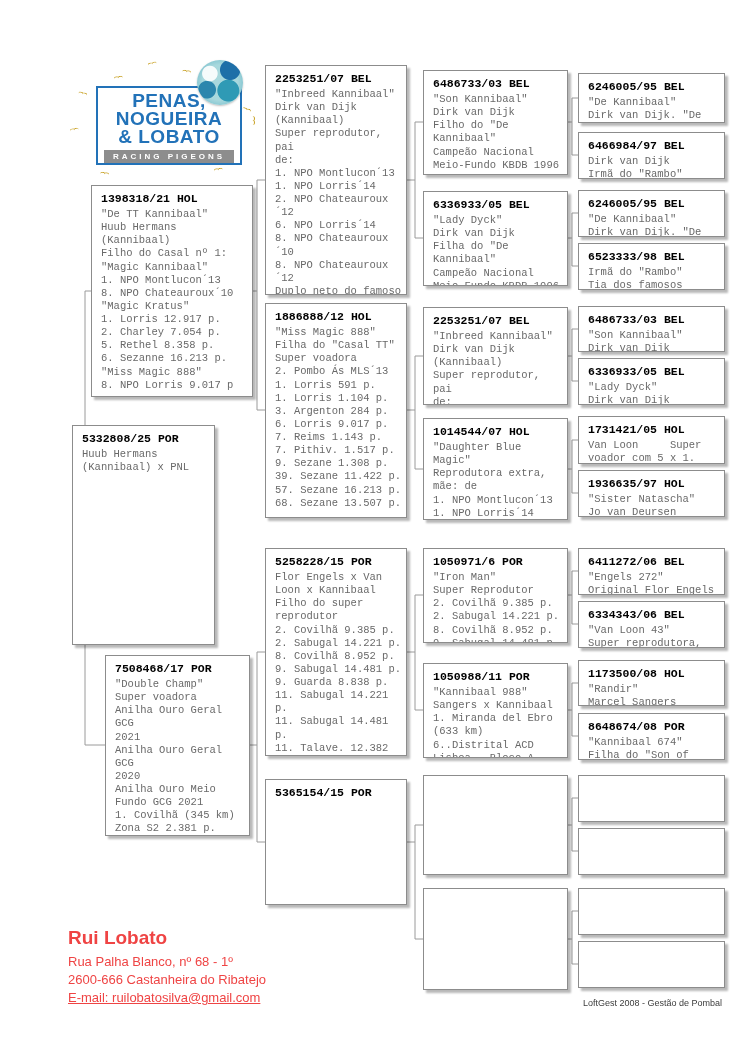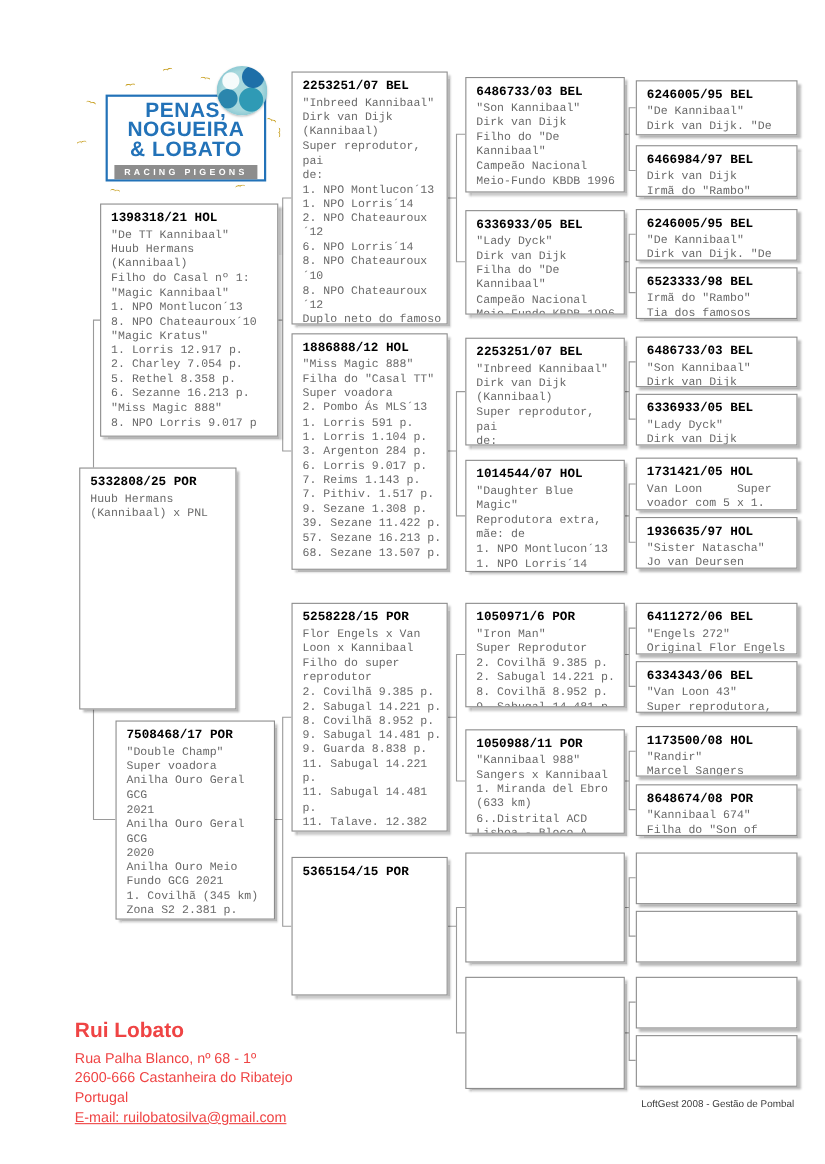--- a/index.html
+++ b/index.html
@@ -319,19 +319,18 @@
   </div>
   <div class="pbox" style="left:578px;top:941px;width:147px;height:47px">
     <div class="ring"></div>
     <div class="pbody"></div>
   </div>
 
   <div class="contact">
     <div class="name">Rui Lobato</div>
     <div class="line">Rua Palha Blanco, nº 68 - 1º</div>
     <div class="line">2600-666 Castanheira do Ribatejo</div>
-    <div class="line">Portugal</div>
     <div class="line email">E-mail: ruilobatosilva@gmail.com</div>
   </div>
 
   <div class="footer">LoftGest 2008 - Gestão de Pombal</div>
 
 </div>
 
 </body></html>

